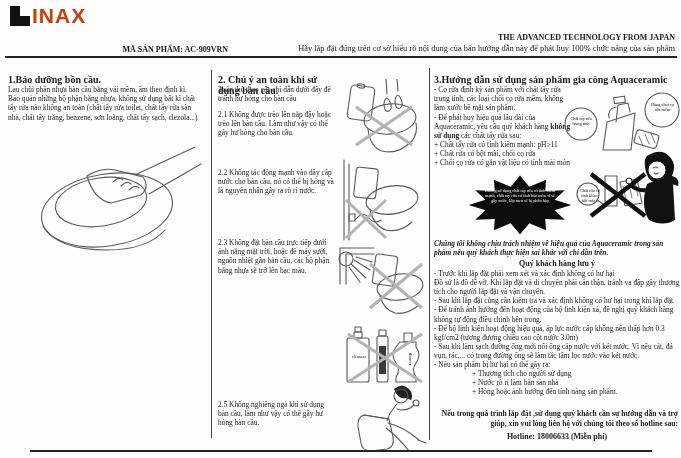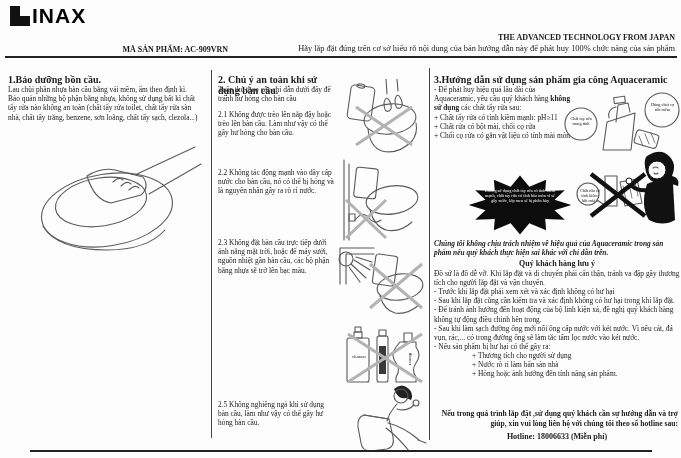--- a/index.html
+++ b/index.html
@@ -3,21 +3,21 @@
 <meta charset="utf-8">
 <style>
   html,body{margin:0;padding:0;background:#e8e8e8;}
   .page{position:relative;width:681px;height:458px;background:#fdfdfd;overflow:hidden;
         font-family:"Liberation Serif",serif;color:#1a1a1a;}
   .abs{position:absolute;}
   
   .logo-mark{width:20px;height:20px;background:#111;}
   .logo-notch{position:absolute;right:0;top:0;width:10px;height:10px;background:#fdfdfd;}
   .brand{font-family:"Liberation Sans",sans-serif;font-weight:bold;font-size:21px;
-         letter-spacing:1px;color:#000000;line-height:20px;}
+         letter-spacing:1px;color:#c2410c;line-height:20px;}
   .doc-title{font-family:"Liberation Sans",sans-serif;font-weight:bold;font-size:10px;}
   .pcode{font-weight:bold;font-size:8px;text-align:right;}
   .tag-top{font-weight:bold;font-size:8px;text-align:right;}
   .tag-bottom{font-size:8.4px;text-align:right;}
   .hline{background:#222;height:2px;}
   .vline{background:#444;width:1px;}
   
   .sec-h{font-weight:bold;font-size:10px;}
   .body-t{font-size:7.4px;line-height:1.24;white-space:pre-line;}
   .item-t{font-size:7.4px;line-height:1.24;}
@@ -143,20 +143,21 @@
       <path d="M45,26 q10,3 17,-4"></path>
       <circle cx="64" cy="20" r="3"></circle>
       <path d="M36,40 q16,4 31,17 M66,57 l8,3"></path>
       <path d="M34,45 q13,10 23,23"></path>
     </g>
   </svg>
 
   <div class="abs sec-h" style="left:434px;top:74px;width:246px;">3.Hướng dẫn sử dụng sản phẩm gia công Aquaceramic</div>
 
   <div class="abs" style="left:434px;top:85px;width:141px;">
+    <div class="item-t">- Cọ rửa định kỳ sản phẩm với chất tẩy rửa trung tính, các loại chổi cọ rửa mềm, không làm xước bề mặt sản phẩm.</div>
     <div class="item-t"><span>- Để phát huy hiệu quả lâu dài của Aquaceramic, yêu cầu quý khách hàng </span><span class="b">không sử dụng</span><span> các chất tẩy rửa sau:</span></div>
     <div class="item-t">+ Chất tẩy rửa có tính kiềm mạnh: pH≥11</div>
     <div class="item-t">+ Chất rửa có bột mài, chổi cọ rửa</div>
     <div class="item-t">+ Chổi cọ rửa có gắn vật liệu có tính mài mòn</div>
   </div>
 
   <svg class="abs sketch" style="left:563px;top:82px;" width="118" height="85" viewBox="0 0 118 85">
     <g class="sk">
       <circle cx="18" cy="42" r="16"></circle>
       <circle cx="99" cy="28" r="17"></circle>
@@ -192,24 +193,25 @@
     <path d="M74,42 q-14,2 -19,-7" stroke="#111" stroke-width="4" fill="none"></path>
     <circle cx="54" cy="33" r="3" fill="#fff" stroke="#111"></circle>
   </svg>
   <div class="abs tiny" style="left:579px;top:188px;width:22px;">Chất rửa có tính kiềm, bột mài...</div>
 
   <div class="abs disclaimer" style="left:434px;top:239px;width:246px;">Chúng tôi không chịu trách nhiệm về hiệu quả của Aquaceramic trong sản phẩm nếu quý khách thực hiện sai khác với chỉ dẫn trên.</div>
 
   <div class="abs notice-h" style="left:434px;top:259px;width:246px;">Quý khách hàng lưu ý</div>
 
   <div class="abs" style="left:434px;top:269px;width:247px;">
+    <div class="nline">- Trước khi lắp đặt phải xem xét và xác định không có hư hại</div>
     <div class="nline">Đồ sứ là đồ dễ vỡ. Khi lắp đặt và di chuyển phải cẩn thận, tránh va đập gây thương tích cho người lắp đặt và vận chuyển.</div>
-    <div class="nline">- Trước khi lắp đặt phải xem xét và xác định không có hư hại</div>
     <div class="nline">- Sau khi lắp đặt cũng cần kiểm tra và xác định không có hư hại trong khi lắp đặt.</div>
     <div class="nline">- Để tránh ảnh hưởng đến hoạt động của bộ linh kiện xả, đề nghị quý khách hàng không tự động điều chỉnh bên trong.</div>
+    <div class="nline">- Để bộ linh kiện hoạt động hiệu quả, áp lực nước cấp không nên thấp hơn 0.3 kgf/cm2 (tương đương chiều cao cột nước 3.0m)</div>
     <div class="nline">- Sau khi làm sạch đường ống mới nối ống cấp nước với két nước. Vì nếu cát, đá vụn, rác,... có trong đường ống sẽ làm tắc tấm lọc nước vào két nước.</div>
     <div class="nline">- Nếu sản phẩm bị hư hại có thể gây ra:</div>
     <div class="nline indent">+ Thương tích cho người sử dụng</div>
     <div class="nline indent">+ Nước rò rỉ làm bẩn sàn nhà</div>
     <div class="nline indent">+ Hỏng hoặc ảnh hưởng đến tính năng sản phẩm.</div>
   </div>
 
   <div class="abs footer-note" style="left:438px;top:409px;width:240px;">Nếu trong quá trình lắp đặt ,sử dụng quý khách cần sự hướng dẫn và trợ giúp, xin vui lòng liên hệ với chúng tôi theo số hotline sau:</div>
   <div class="abs hotline" style="left:434px;top:432px;width:246px;">Hotline: 18006633 (Miễn phí)</div>
 

